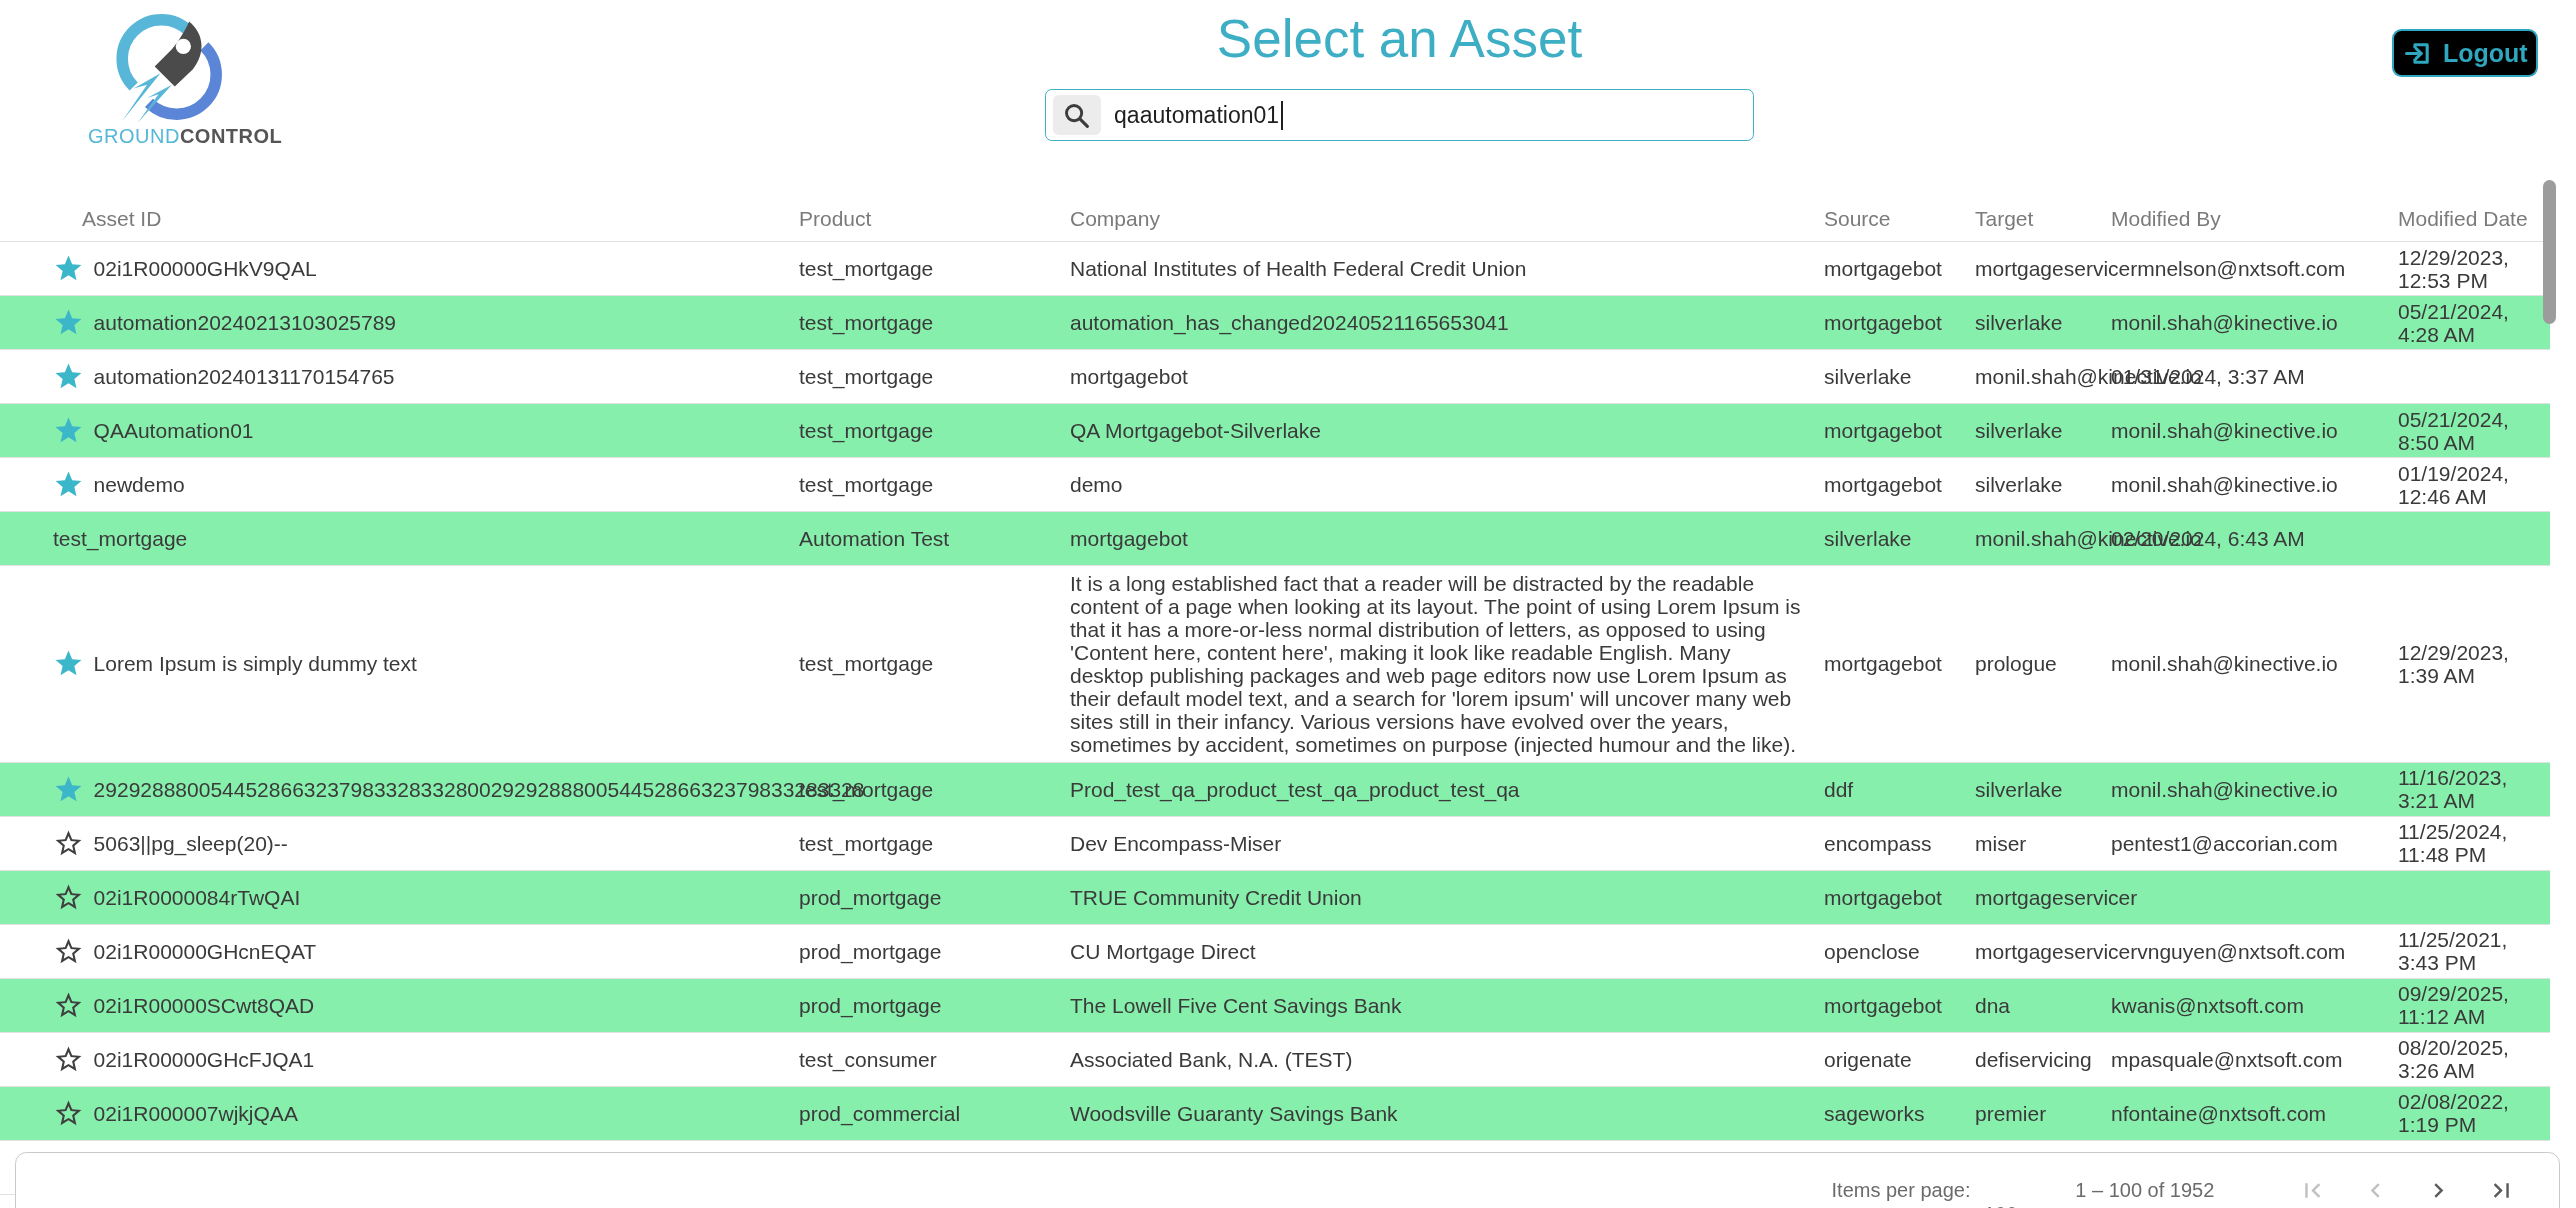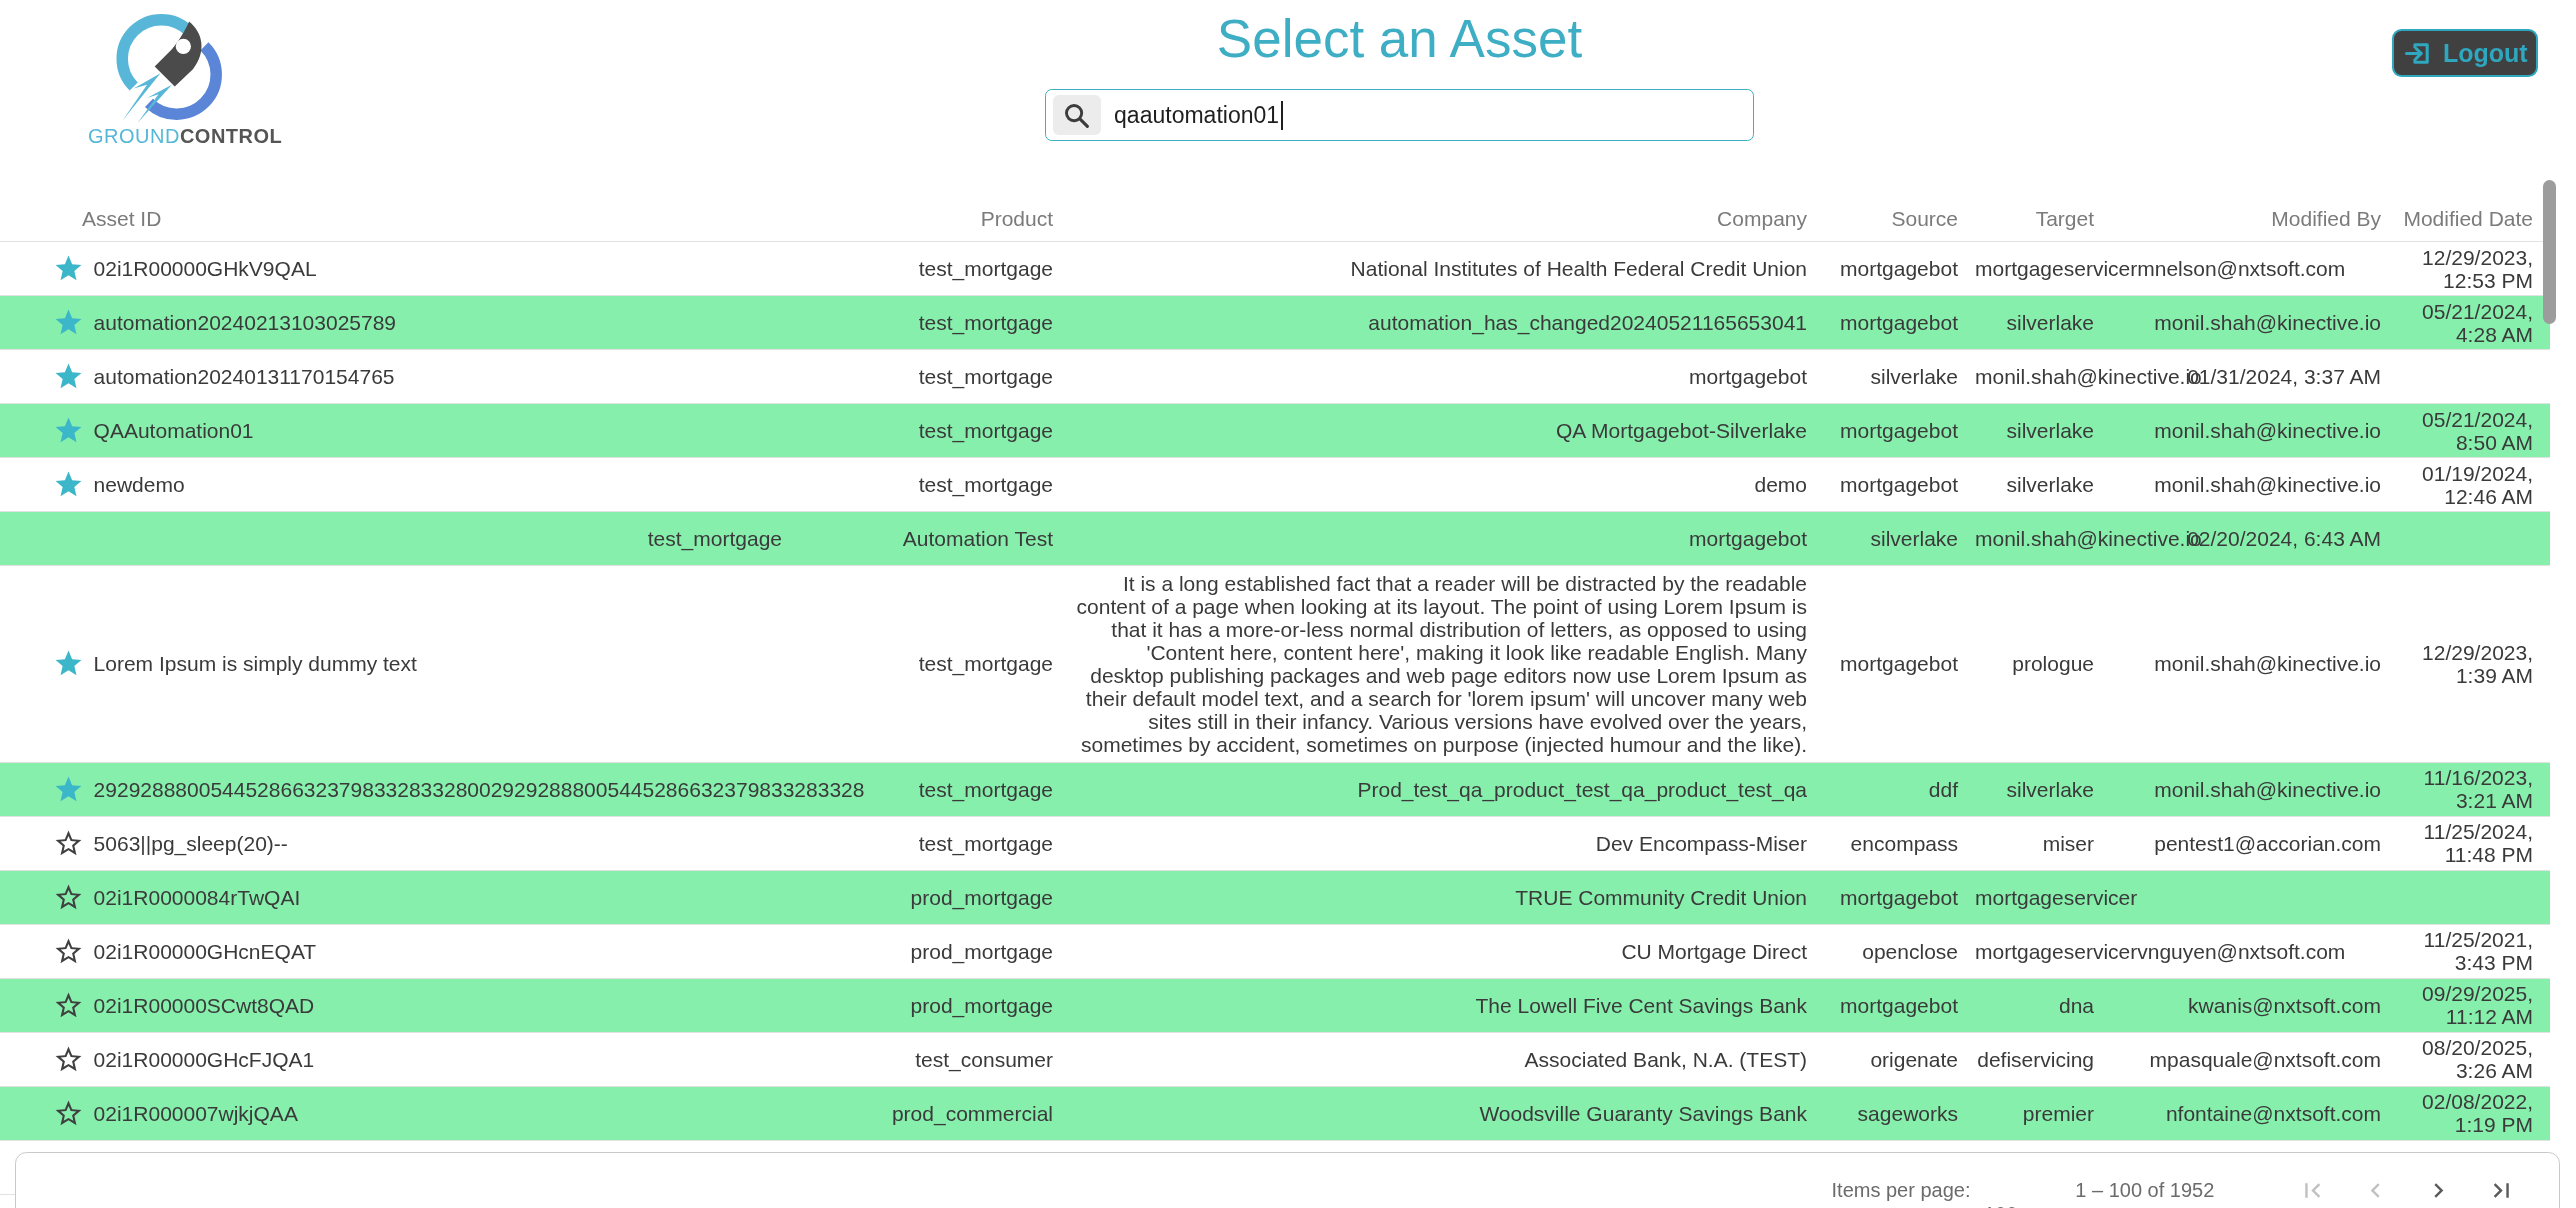--- a/index.html
+++ b/index.html
@@ -11,25 +11,25 @@
   .logo-text .c{color:#555;font-weight:700;}
   .page-title{position:absolute;left:1045px;top:7.7px;width:709px;text-align:center;
     font-size:53px;font-weight:500;color:#3eaec5;}
   .searchbox{position:absolute;left:1045px;top:89px;width:709px;height:52px;
     border:1.9px solid #3eaec5;border-radius:6.7px;display:flex;align-items:center;box-sizing:border-box;background:#fff;}
   .search-icon-box{margin-left:6.7px;width:48px;height:40px;background:#ececec;border-radius:5.8px;
     display:flex;align-items:center;justify-content:center;flex:0 0 auto;}
   .search-text{margin-left:13.4px;font-size:23px;color:#1f1f1f;}
   .caret{width:1.9px;height:29px;background:#1f1f1f;margin-left:1.9px;}
   .logout-btn{position:absolute;right:38px;top:29px;width:146px;height:48px;box-sizing:border-box;
-    border:2.9px solid #2ea7bf;border-radius:9.6px;background:#404040;display:flex;align-items:center;
+    border:2.9px solid #2ea7bf;border-radius:9.6px;background:#000000;display:flex;align-items:center;
     justify-content:center;gap:9.6px;cursor:pointer;}
   .logout-label{color:#2ea7bf;font-size:25px;font-weight:700;}
   
-  .tablewrap{position:absolute;left:0;top:195px;width:2550px;text-align:right;}
+  .tablewrap{position:absolute;left:0;top:195px;width:2550px;}
   .gridrow{display:grid;grid-template-columns:746px 271px 754px 151px 136px 287px 1fr;
     padding-left:53px;align-items:center;border-bottom:1px solid #e2e2e2;}
   #thead{min-height:46px;color:#7b7b7b;font-size:21px;}
   #thead .cell{padding:5.8px 17px 5.8px 0;}
   #thead .c0{padding-left:29px;}
   .row{min-height:53px;font-size:21px;color:#3a3a3a;background:#fff;}
   .row.shade{background:#86efac;}
   .cell{padding:5.8px 17px 5.8px 0;line-height:25px;overflow:visible;}
   .c0{display:flex;align-items:center;gap:9.6px;}
   .c2{line-height:23px;}

